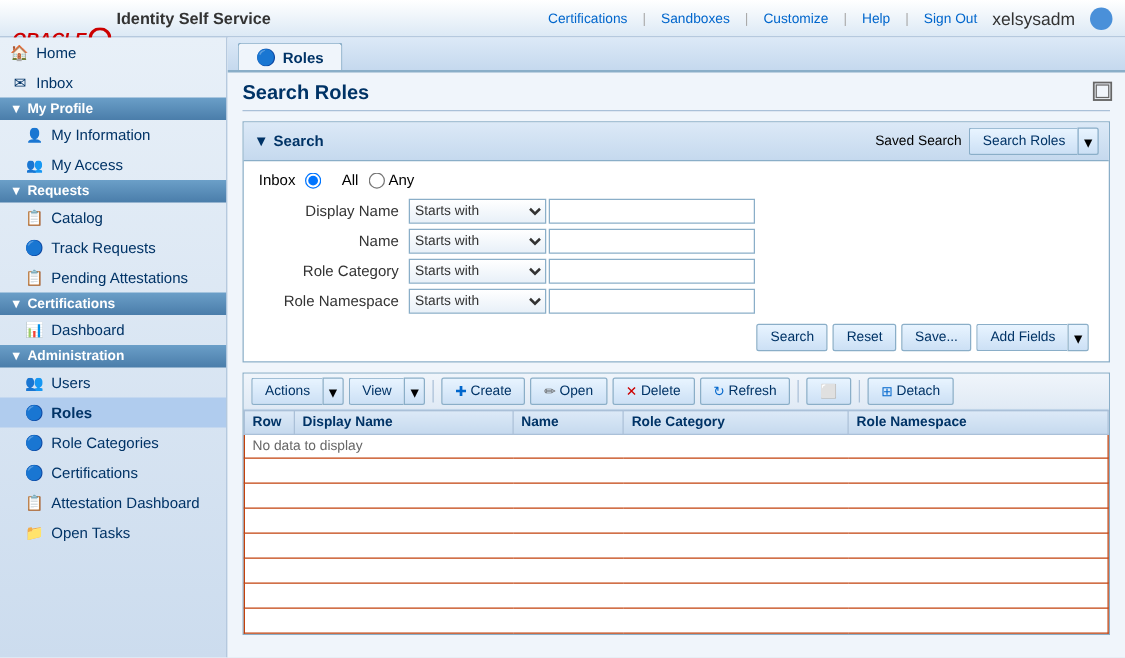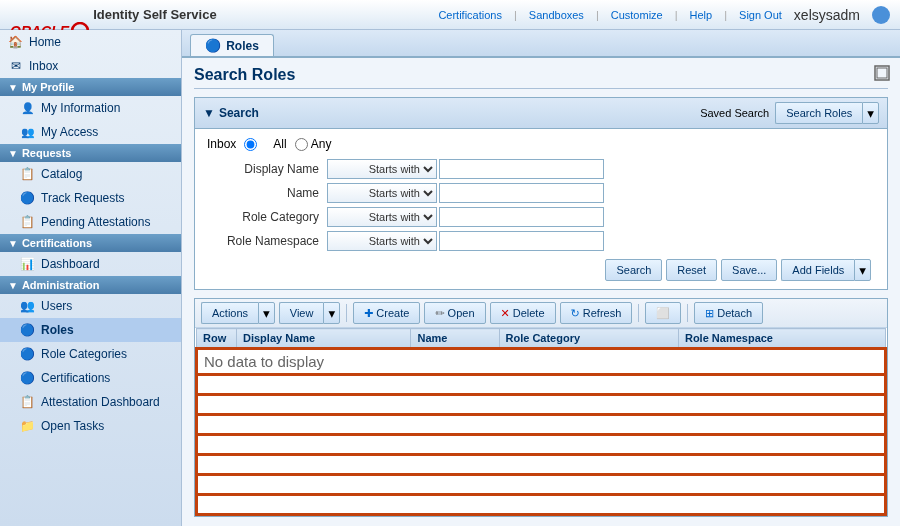--- a/index.html
+++ b/index.html
@@ -172,21 +172,20 @@
       font-size: 12px;
     }
     .search-select {
       width: 110px;
       height: 20px;
       border: 1px solid #8aaec8;
       background: linear-gradient(to bottom, #ffffff, #e8f0f8);
       font-size: 11px;
       color: #333;
       cursor: pointer;
-      text-align: right;
     }
     .search-input {
       height: 20px;
       width: 165px;
       border: 1px solid #8aaec8;
       font-size: 11px;
       padding: 0 3px;
       margin-left: 2px;
     }
     #search-actions {
@@ -261,23 +260,23 @@
     #results-table th {
       background: linear-gradient(to bottom, #dce9f7, #c5d9ee);
       border: 1px solid #aac0d8;
       padding: 3px 6px;
       text-align: left;
       font-size: 11px;
       color: #003366;
       font-weight: bold;
     }
     #results-table td {
-      border: 3px solid #c2410c;
+      border: 1px solid #c2410c;
       padding: 3px 6px;
-      font-size: 15px;
+      font-size: 11px;
       color: #333;
     }
     #results-table tr.no-data td {
       color: #666;
       font-style: normal;
     }
     input[type="radio"] { cursor: pointer; }
 
     .toolbar-separator {
       width: 1px;

